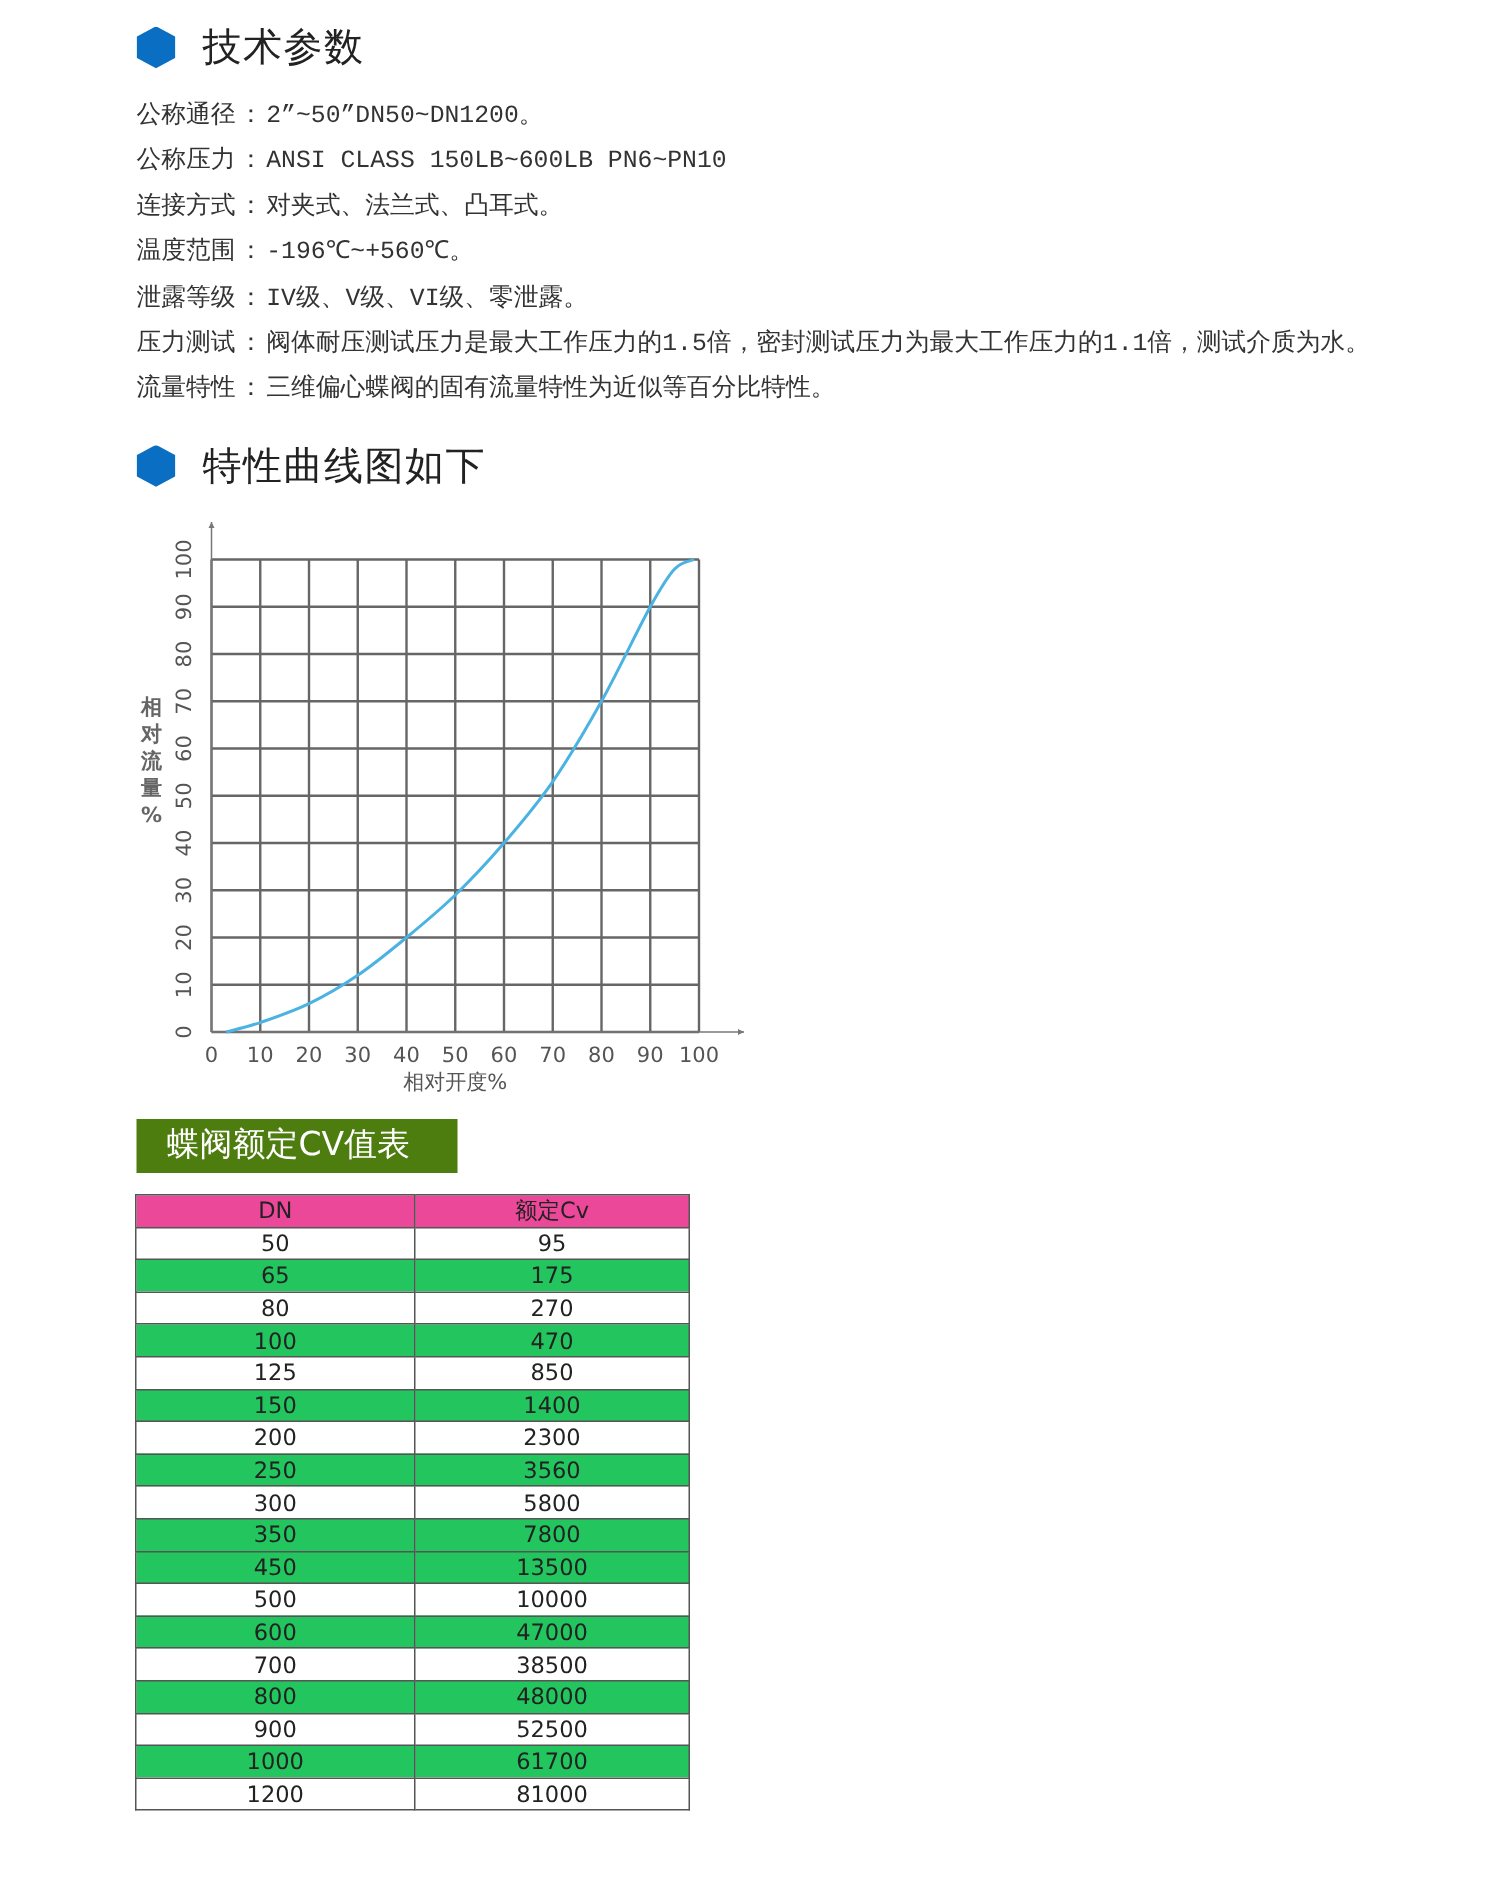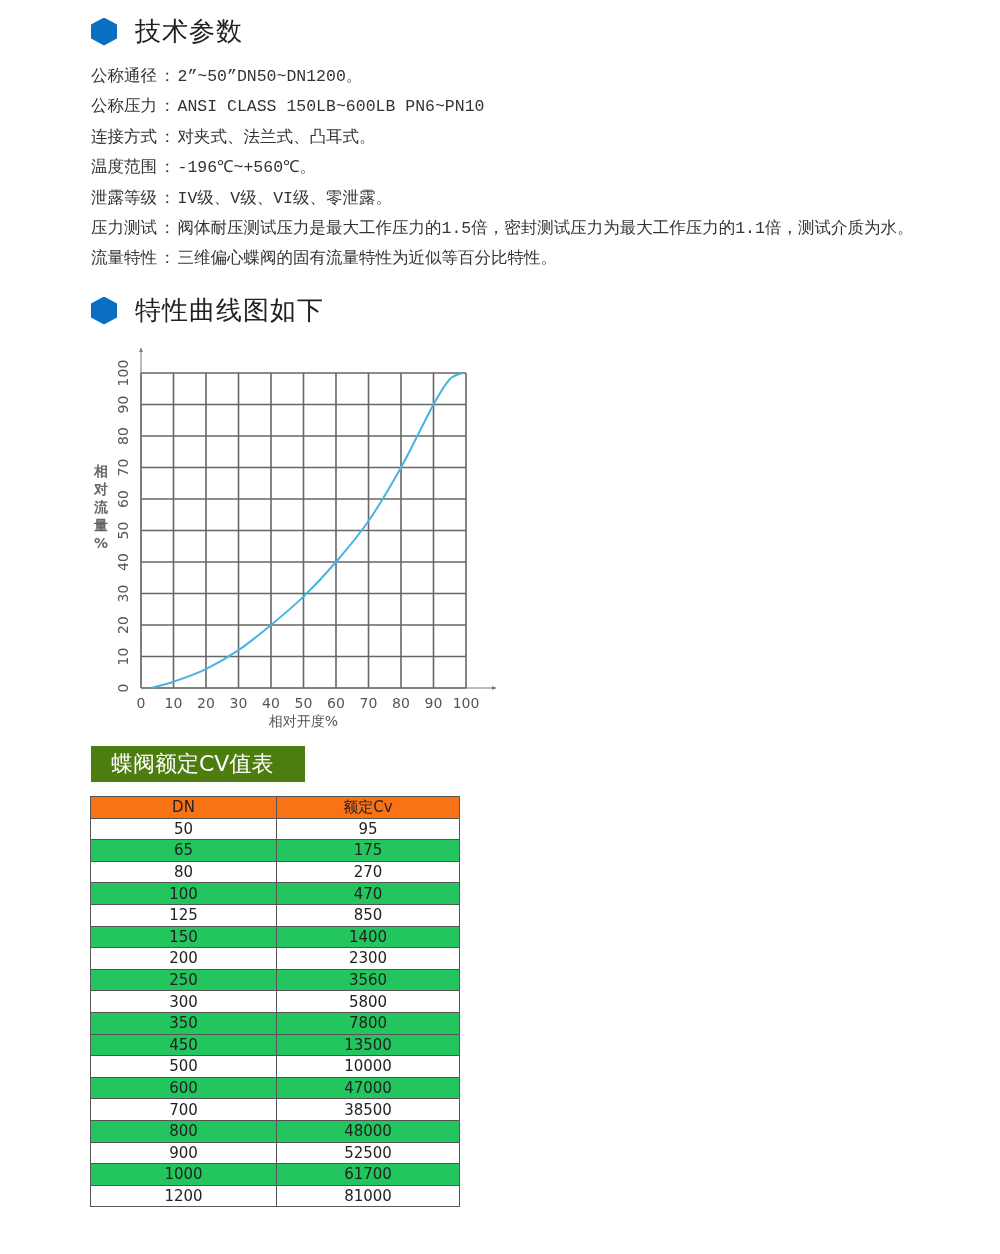--- a/index.html
+++ b/index.html
@@ -12,21 +12,21 @@
   .spec-list { position: absolute; left: 91px; top: 62px; font-size: 16.5px; line-height: 30.4px; color: #333; font-family: Liberation Mono, monospace; }
   .spec-row { white-space: nowrap; }
   .spec-sep { margin: 0 2px; }
   .chart-wrap { position: absolute; left: 85px; top: 340px; width: 430px; height: 400px; }
   .banner { position: absolute; left: 91px; top: 746px; width: 214px; height: 36px; background: #4d7c0f;
             color: #fff; font-size: 22px; line-height: 36px; padding-left: 20px; box-sizing: border-box; }
   table.cv { position: absolute; left: 90px; top: 796px; border-collapse: collapse; width: 370px;
              font-size: 15px; color: #222; }
   table.cv th, table.cv td { border: 1.5px solid #555; height: 20.6px; padding: 0; text-align: center;
              font-weight: normal; line-height: 20px; }
-  table.cv th { background: #f97316; }
+  table.cv th { background: #ec4899; }
   table.cv th.c1, table.cv td.c1 { width: 185px; }
   table.cv tr.odd td { background: #22c55e; }
   table.cv tr.even td { background: #ffffff; }
 </style>
 </head>
 <body>
 
 <div class="section-heading" style="top:14px;">
   <div class="hex"></div>
   <span class="heading-text">技术参数</span>

